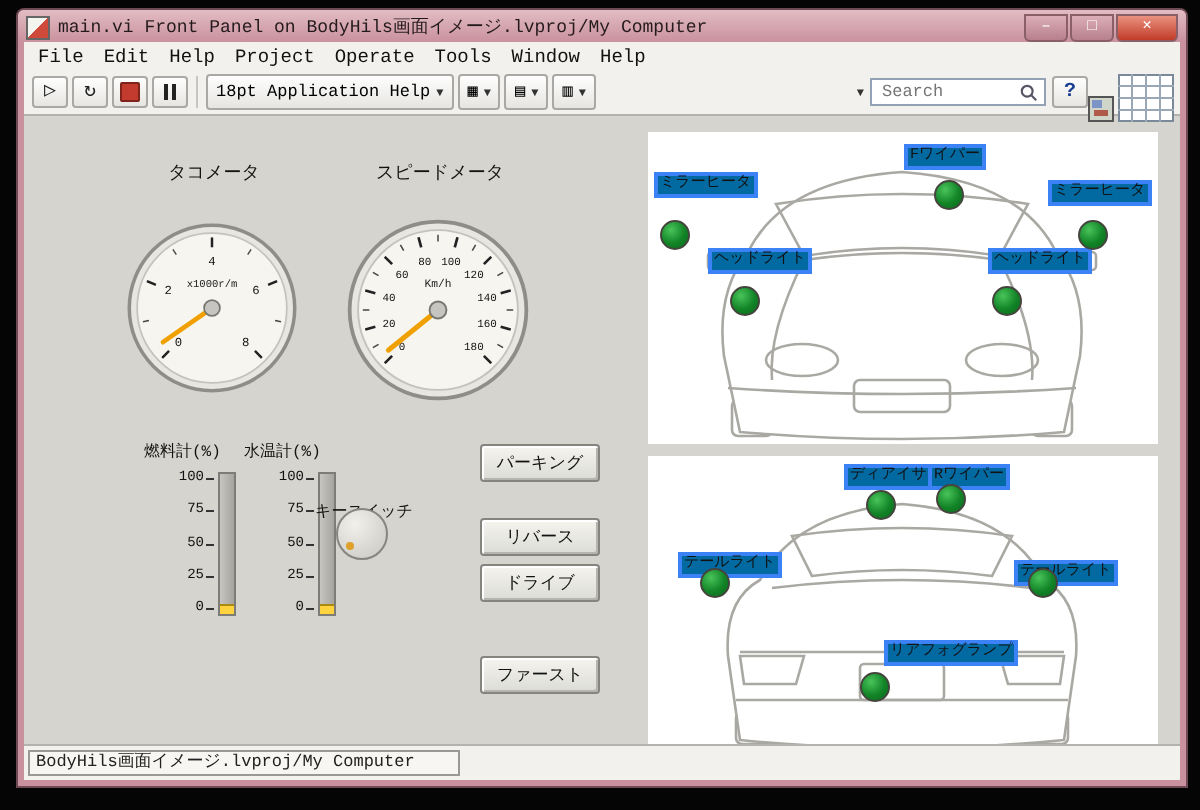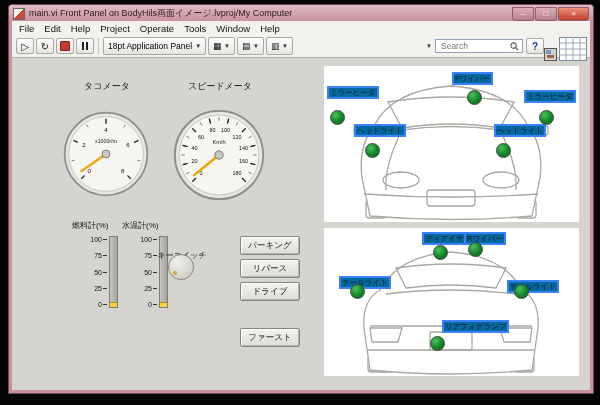--- a/index.html
+++ b/index.html
@@ -1,21 +1,21 @@
 <!DOCTYPE html>
 <html><head>
 <meta charset="utf-8">
 <style>
   html,body{margin:0;padding:0;}
   body{width:600px;height:405px;position:relative;background:#050505;
        font-family:"Liberation Sans","DejaVu Sans",sans-serif;overflow:hidden;}
 
   
   .window{position:absolute;left:8px;top:4px;width:584px;height:388px;
-          background:#c9919d;border:1px solid #6e4a54;border-radius:4px 4px 0 0;}
+          background:#c9919d;border:1px solid #6e4a54;border-radius:4px 4px 0 0;font-family:Liberation Mono, monospace;}
   .titlebar{height:15px;display:flex;align-items:center;padding:1px 4px 0 4px;
             background:linear-gradient(#e2bcc4,#c9919d);border-radius:3px 3px 0 0;}
   .app-icon{width:10px;height:10px;background:linear-gradient(135deg,#f5f5f0 50%,#cf4a3a 50%);
             border:1px solid #666;flex:0 0 auto;}
   .title{font-size:9px;color:#241a1d;margin-left:4px;white-space:nowrap;overflow:hidden;}
   .winbtns{margin-left:auto;display:flex;gap:1px;}
   .winbtn{width:20px;height:12px;font-size:8px;line-height:11px;text-align:center;color:#fff;
           border:1px solid #8a5f68;border-radius:0 0 3px 3px;
           background:linear-gradient(#dcaeb6,#b7808c);}
   .winbtn.close{width:29px;background:linear-gradient(#ea9180,#c13c28);}
@@ -123,21 +123,21 @@
           <span class="abort-sq"></span>
         </span>
       <span class="tbtn">
           <span class="pause-bars">
             <i></i>
             <i></i>
           </span>
         </span>
       <span class="vsep"></span>
       <span class="font-combo">
-        <span>18pt Application Panel</span>
+        <span>18pt Application Help</span>
         <span class="arrow">▼</span>
       </span>
       <span class="font-combo">
         <span>▦</span>
         <span class="arrow">▼</span>
       </span>
       <span class="font-combo">
         <span>▤</span>
         <span class="arrow">▼</span>
       </span>
@@ -312,21 +312,21 @@
               <div class="fill" style="height: 6%;"></div>
             </div>
         </div>
       </div>
 
       <div class="plabel" style="left:140px;top:166px;width:60px;font-size:8px;margin-top:26px;">キースイッチ</div>
       <div class="knob" style="left:156px;top:196px;">
         <span class="knob-dot"></span>
       </div>
 
-      <div class="gear-btn" style="top:178px;text-align:right;">パーキング</div>
+      <div class="gear-btn" style="top:164px;text-align:right;">パーキング</div>
       <div class="gear-btn" style="top:201px;">リバース</div>
       <div class="gear-btn" style="top:224px;">ドライブ</div>
       <div class="gear-btn" style="top:270px;">ファースト</div>
 
       <div class="carbox" style="left:312px;top:8px;width:255px;height:156px;">
         <svg width="255" height="156" viewBox="0 0 255 156" fill="none" stroke="#a9a8a2" stroke-width="1.3">
           <rect x="42" y="134" width="20" height="18" rx="3"></rect>
           <rect x="192" y="134" width="20" height="18" rx="3"></rect>
           <path d="M46,150 L38,112 Q34,80 50,60 Q68,24 127,20 Q186,24 204,60 Q220,80 216,112 L208,150 Q127,157 46,150 Z" fill="#ffffff"></path>
           <path d="M64,36 Q127,26 190,36 L176,62 Q127,54 78,62 Z"></path>
@@ -373,15 +373,18 @@
         <span class="chip" style="left:15px;top:48px;">テールライト</span>
         <span class="led" style="left:26px;top:56px;"></span>
         <span class="chip" style="left:183px;top:52px;">テールライト</span>
         <span class="led" style="left:190px;top:56px;"></span>
         <span class="chip" style="left:118px;top:92px;">リアフォグランプ</span>
         <span class="led" style="left:106px;top:108px;"></span>
       </div>
 
     </div>
 
+    <div class="statusbar">
+      <span class="status-field">BodyHils画面イメージ.lvproj/My Computer</span>
+    </div>
 
   </div>
 </div>
 
 </body></html>

